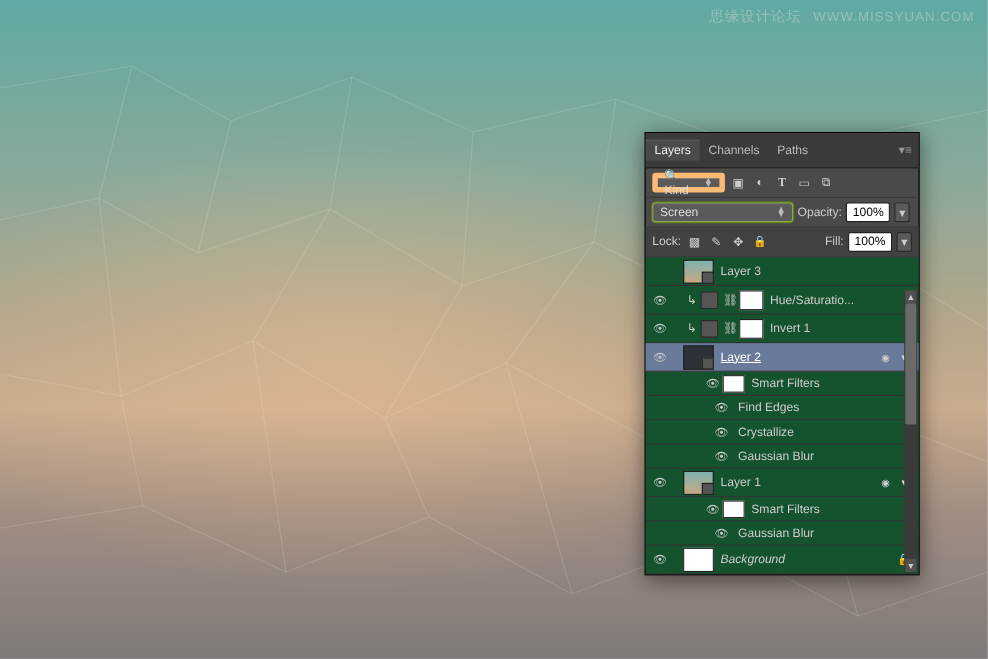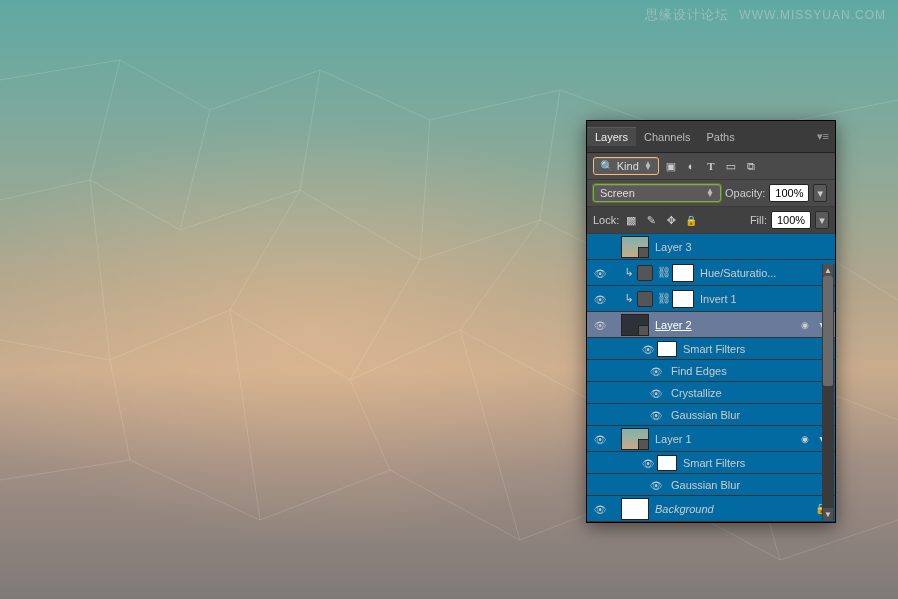--- a/index.html
+++ b/index.html
@@ -23,38 +23,38 @@
   }
   .tabs { display:flex; align-items:center; background:#3b3b3b; border-bottom:1px solid #222; height:32px;}
   .tab { padding:3px 8px; color:#bbb; cursor:pointer; font-size:11px;}
   .tab.active { background:#4a4a4a; color:#eee; border-top:1px solid #5a5a5a;}
   .tabs .spacer { flex:1; }
   .tabs .menu { padding:0 6px; color:#999; }
 
   .row { display:flex; align-items:center; padding:4px 6px; gap:4px; border-bottom:1px solid #3a3a3a;}
   .select {
     display:flex; align-items:center; justify-content:space-between;
-    background:#5a5a5a; border:1px solid #fdba74; border-radius:3px;
+    background:#5a5a5a; border:5px solid #fdba74; border-radius:3px;
     padding:2px 6px; height:18px; font-size:11px; color:#ddd; cursor:pointer;
     box-shadow: inset 0 1px 0 rgba(255,255,255,.1);
   }
   .select .arrows { font-size:8px; line-height:4px; color:#bbb; }
   .filter-select { width:66px; }
   .blend-select { width:128px; border:1px solid #8aa84a; box-shadow: 0 0 0 1px #5b7a1e, inset 0 1px 0 rgba(255,255,255,.1);}
   .icon { width:16px; height:16px; display:inline-flex; align-items:center; justify-content:center; color:#ccc; font-size:11px;}
   .field {
     background:#fff; color:#000; height:18px; width:40px;
     display:inline-flex; align-items:center; justify-content:center;
     font-size:11px; border:1px solid #222; border-radius:2px;
   }
   .mini-btn { width:14px; height:18px; background:#5a5a5a; border:1px solid #2a2a2a; border-radius:2px; display:flex; align-items:center; justify-content:center;}
   .label { color:#ccc; font-size:11px;}
   .lockrow { background:#414141; }
 
-  .layers-list { background:#0369a1; }
+  .layers-list { background:#14532d; }
   .layer-row, .sub-row {
     display:flex; align-items:center; height:26px;
     border-bottom:1px solid #333;
   }
   .layer-row { padding:0 4px 0 2px; }
   .layer-row.selected { background:#6a7a9a; color:#fff;}
   .vis { width:22px; text-align:center; cursor:pointer; }
   .link { width:10px; }
   .thumb {
     width:28px; height:22px; background:#ddd; border:1px solid #222;

